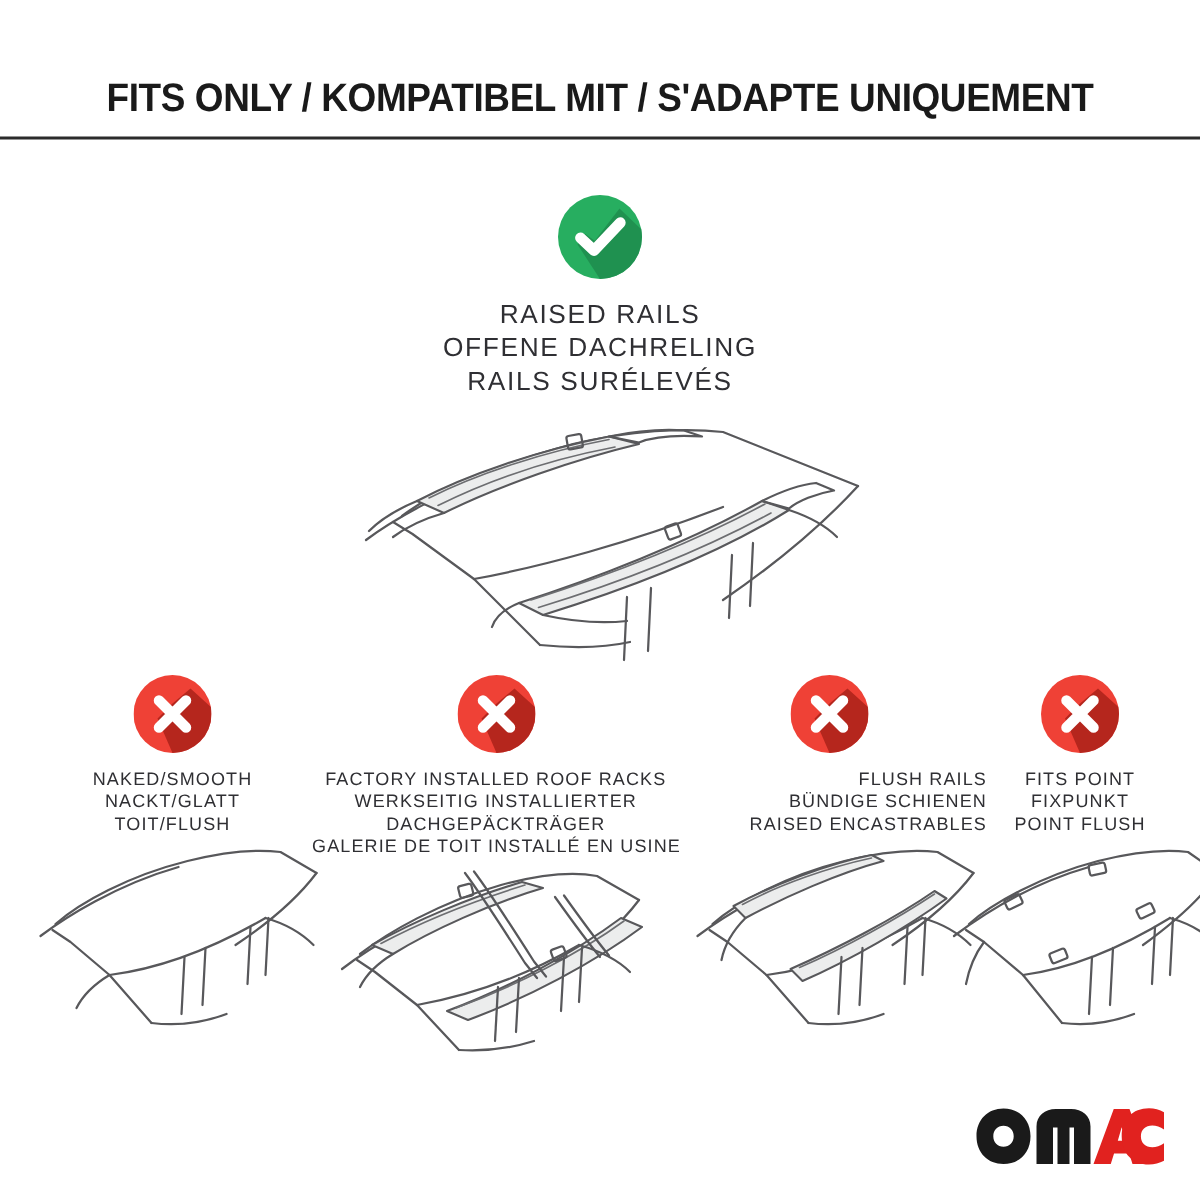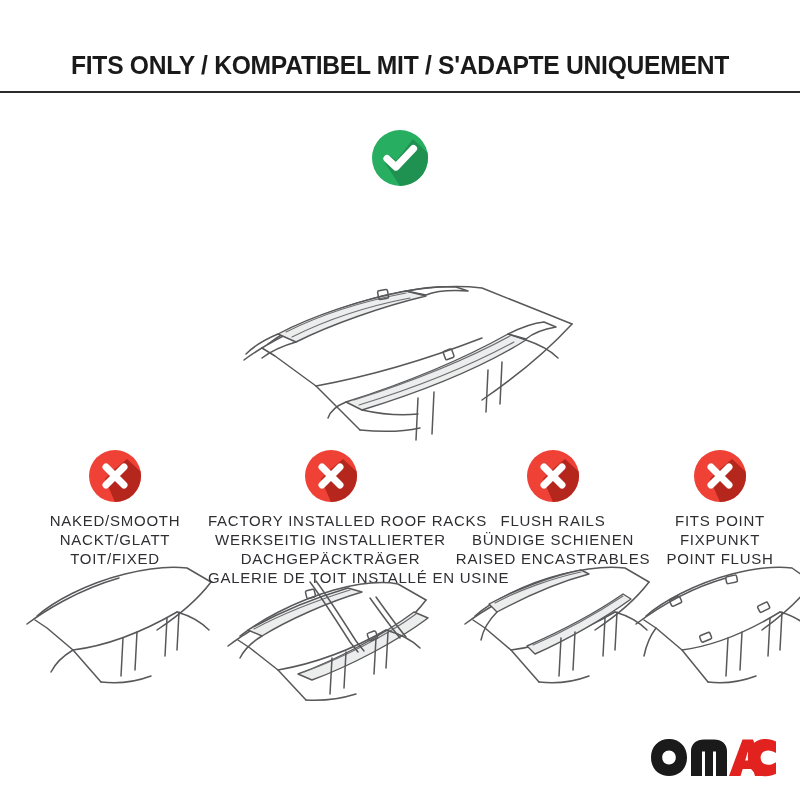--- a/index.html
+++ b/index.html
@@ -103,36 +103,36 @@
     width: 52px;
     height: 52px;
     margin: 0 auto;
     position: relative;
   }
   .cell-badge svg { display: block; width: 100%; height: 100%; }
 
   .cell-labels {
     margin-top: 10px;
     line-height: 1.26;
-    font-size: 15px;
+    font-size: 12px;
     letter-spacing: 0.75px;
     color: #2f2f33;
   }
   .cell-labels div { white-space: nowrap; }
 
   .cell-art {
     position: absolute;
     left: 0;
     width: 100%;
   }
   .cell-art svg { display: block; margin: 0 auto; }
 
   .cell-0 { left: 10px;  width: 210px; }
   .cell-1 { left: 208px; width: 245px; }
-  .cell-2 { left: 448px; width: 210px; }
+  .cell-2 { left: 448px; width: 210px; text-align: right; }
   .cell-3 { left: 640px; width: 160px; }
 
   
   .logo {
     position: absolute;
     right: 22px;
     bottom: 22px;
     height: 40px;
   }
   .logo svg { display: block; height: 100%; }
@@ -169,20 +169,25 @@
 <div class="primary">
 
   <div class="badge">
     <svg viewBox="0 0 56 56" aria-hidden="true">
       <circle cx="28" cy="28" r="28" fill="#27ae60"></circle>
       <path d="M28 56a28 28 0 0 0 28-28 28 28 0 0 0-.5-5.2L41 9 24.5 30.5 18.2 26 13 33z" fill="#1f8c4d" opacity="0.85"></path>
       <path d="M15 28.6 L24 37 L41.5 18.5" fill="none" stroke="#ffffff" stroke-width="7.2" stroke-linecap="round" stroke-linejoin="round"></path>
     </svg>
   </div>
 
+  <div class="primary-labels">
+    <div>RAISED RAILS</div>
+    <div>OFFENE DACHRELING</div>
+    <div>RAILS SURÉLEVÉS</div>
+  </div>
 
   <div class="primary-art">
     <svg width="360" height="165" viewBox="0 0 360 165" aria-hidden="true">
 
       <path class="line-art" d="M48 62 C70 45 110 28 162 14 C200 5 236 3 262 6 L352 42"></path>
       <path class="line-art" d="M24 78 C40 66 76 44 130 26"></path>
       <path class="line-art" d="M42 66 L55 74 L96 104 L140 148"></path>
       <path class="line-art" d="M352 42 C330 66 300 92 262 118"></path>
       <path class="line-art" d="M96 104 C140 96 200 80 262 56"></path>
 
@@ -218,21 +223,21 @@
     <div class="cell-badge">
       <svg viewBox="0 0 52 52" aria-hidden="true">
         <circle cx="26" cy="26" r="26" fill="#ef4136"></circle>
         <path d="M26 52a26 26 0 0 0 26-26 26 26 0 0 0-.4-4.6L38 9 26 19 16 29z" fill="#a61f18" opacity="0.8"></path>
         <path d="M17 17 L35 35 M35 17 L17 35" stroke="#ffffff" stroke-width="7" stroke-linecap="round"></path>
       </svg>
     </div>
     <div class="cell-labels">
       <div>NAKED/SMOOTH</div>
       <div>NACKT/GLATT</div>
-      <div>TOIT/FIXED</div>
+      <div>TOIT/FLUSH</div>
     </div>
     <div class="cell-art" style="top:104px;">
       <svg width="200" height="135" viewBox="0 0 200 135" aria-hidden="true">
         <path class="line-art" d="M22 62 C38 48 70 30 110 20 C134 14 156 12 172 14 L196 28"></path>
         <path class="line-art" d="M12 70 C28 58 62 36 104 24"></path>
         <path class="line-art" d="M20 66 L32 74 L58 96 L86 128"></path>
         <path class="line-art" d="M196 28 C184 44 166 60 142 76"></path>
         <path class="line-art" d="M58 96 C90 92 124 80 162 58"></path>
         <path class="line-art" d="M162 58 C176 62 186 68 194 76"></path>
         <path class="line-art" d="M108 84 L106 122"></path>

